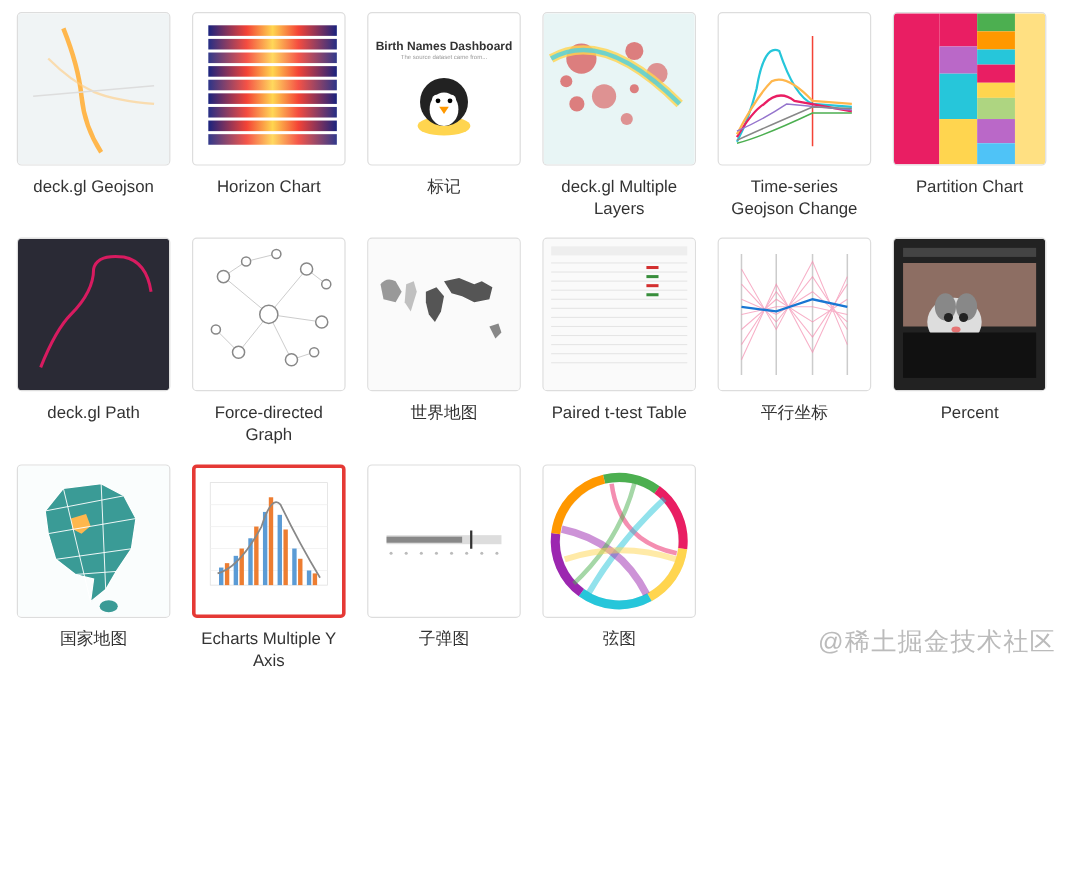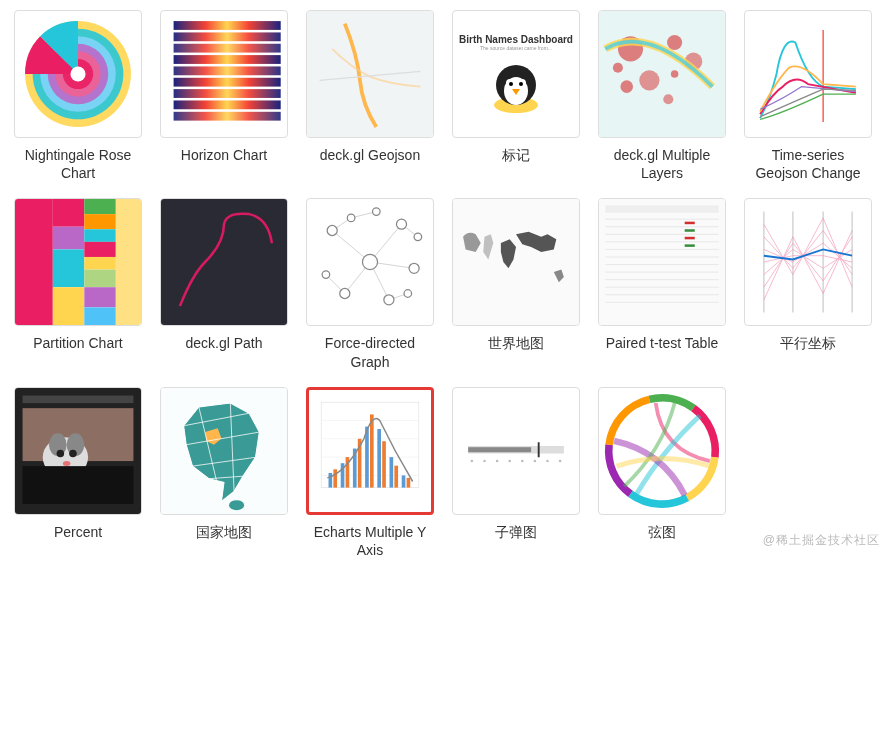--- a/index.html
+++ b/index.html
@@ -42,51 +42,45 @@
       font-size: 14px;
       color: #333;
       text-align: center;
       line-height: 1.3;
       min-height: 36px;
     }
     .watermark {
       position: absolute;
       bottom: 20px;
       right: 16px;
-      font-size: 12px;
+      font-size: 21px;
       color: #bbb;
       letter-spacing: 1px;
     }
     
     svg { width: 100%; height: 100%; }
   </style>
 </head>
 <body>
 
 <div class="grid">
 
-  <div class="card">
-    <div class="thumb">
-      <svg viewBox="0 0 100 100">
-        <g transform="translate(50,50)">
-          <circle r="42" fill="#ffd54f" opacity=".9"></circle>
-          <circle r="36" fill="#26c6da" opacity=".9"></circle>
-          <circle r="30" fill="#81d4fa" opacity=".9"></circle>
-          <circle r="24" fill="#ba68c8" opacity=".9"></circle>
-          <circle r="18" fill="#f06292" opacity=".9"></circle>
-          <circle r="12" fill="#e91e63" opacity=".9"></circle>
-          <path d="M0 0 L-42 0 A42 42 0 0 1 -30 -30 Z" fill="#e91e63"></path>
-          <path d="M0 0 L-30 -30 A42 42 0 0 1 0 -42 Z" fill="#26c6da"></path>
-          <circle r="6" fill="#fff"></circle>
-        </g>
-      </svg>
-    </div>
-    <div class="label">Nightingale Rose Chart</div>
-  </div>
-
+
+
+  <div class="card">
+    <div class="thumb">
+      <svg viewBox="0 0 100 100">
+        <rect width="100" height="100" fill="#f0f4f5"></rect>
+        <path d="M30 10 Q40 35 42 55 Q44 75 55 92" stroke="#ffb74d" stroke-width="3" fill="none"></path>
+        <path d="M20 30 Q35 45 50 52 Q65 58 90 60" stroke="#ffcc80" stroke-width="1.5" fill="none" opacity=".6"></path>
+        <path d="M10 55 L90 48" stroke="#ddd" stroke-width="1"></path>
+      </svg>
+    </div>
+    <div class="label">deck.gl Geojson</div>
+  </div>
 
   <div class="card">
     <div class="thumb">
       <svg viewBox="0 0 100 100" preserveAspectRatio="none">
         <defs>
           <linearGradient id="hz" x1="0" x2="1">
             <stop offset="0" stop-color="#1a237e"></stop>
               <stop offset=".3" stop-color="#f44336"></stop>
               <stop offset=".5" stop-color="#ffd54f"></stop>
               <stop offset=".7" stop-color="#f44336"></stop>
@@ -98,32 +92,20 @@
         <rect x="10" y="26" width="85" height="7" fill="url(#hz)" opacity=".9"></rect>
         <rect x="10" y="35" width="85" height="7" fill="url(#hz)"></rect>
         <rect x="10" y="44" width="85" height="7" fill="url(#hz)" opacity=".92"></rect>
         <rect x="10" y="53" width="85" height="7" fill="url(#hz)"></rect>
         <rect x="10" y="62" width="85" height="7" fill="url(#hz)" opacity=".95"></rect>
         <rect x="10" y="71" width="85" height="7" fill="url(#hz)"></rect>
         <rect x="10" y="80" width="85" height="7" fill="url(#hz)" opacity=".9"></rect>
       </svg>
     </div>
     <div class="label">Horizon Chart</div>
-  </div>
-
-  <div class="card">
-    <div class="thumb">
-      <svg viewBox="0 0 100 100">
-        <rect width="100" height="100" fill="#f0f4f5"></rect>
-        <path d="M30 10 Q40 35 42 55 Q44 75 55 92" stroke="#ffb74d" stroke-width="3" fill="none"></path>
-        <path d="M20 30 Q35 45 50 52 Q65 58 90 60" stroke="#ffcc80" stroke-width="1.5" fill="none" opacity=".6"></path>
-        <path d="M10 55 L90 48" stroke="#ddd" stroke-width="1"></path>
-      </svg>
-    </div>
-    <div class="label">deck.gl Geojson</div>
   </div>
 
   <div class="card">
     <div class="thumb" style="flex-direction:column;padding:6px;">
       <div style="font-size:10px;font-weight:600;color:#333;text-align:left">Birth Names Dashboard</div>
       <div style="font-size:5px;color:#999;text-align:center">The source dataset came from...</div>
       <svg viewBox="0 0 60 60" style="width:60px;height:60px;margin-top:4px">
         <ellipse cx="30" cy="50" rx="22" ry="8" fill="#ffd54f"></ellipse>
         <circle cx="30" cy="30" r="20" fill="#222"></circle>
         <ellipse cx="30" cy="36" rx="12" ry="14" fill="#fff"></ellipse>

